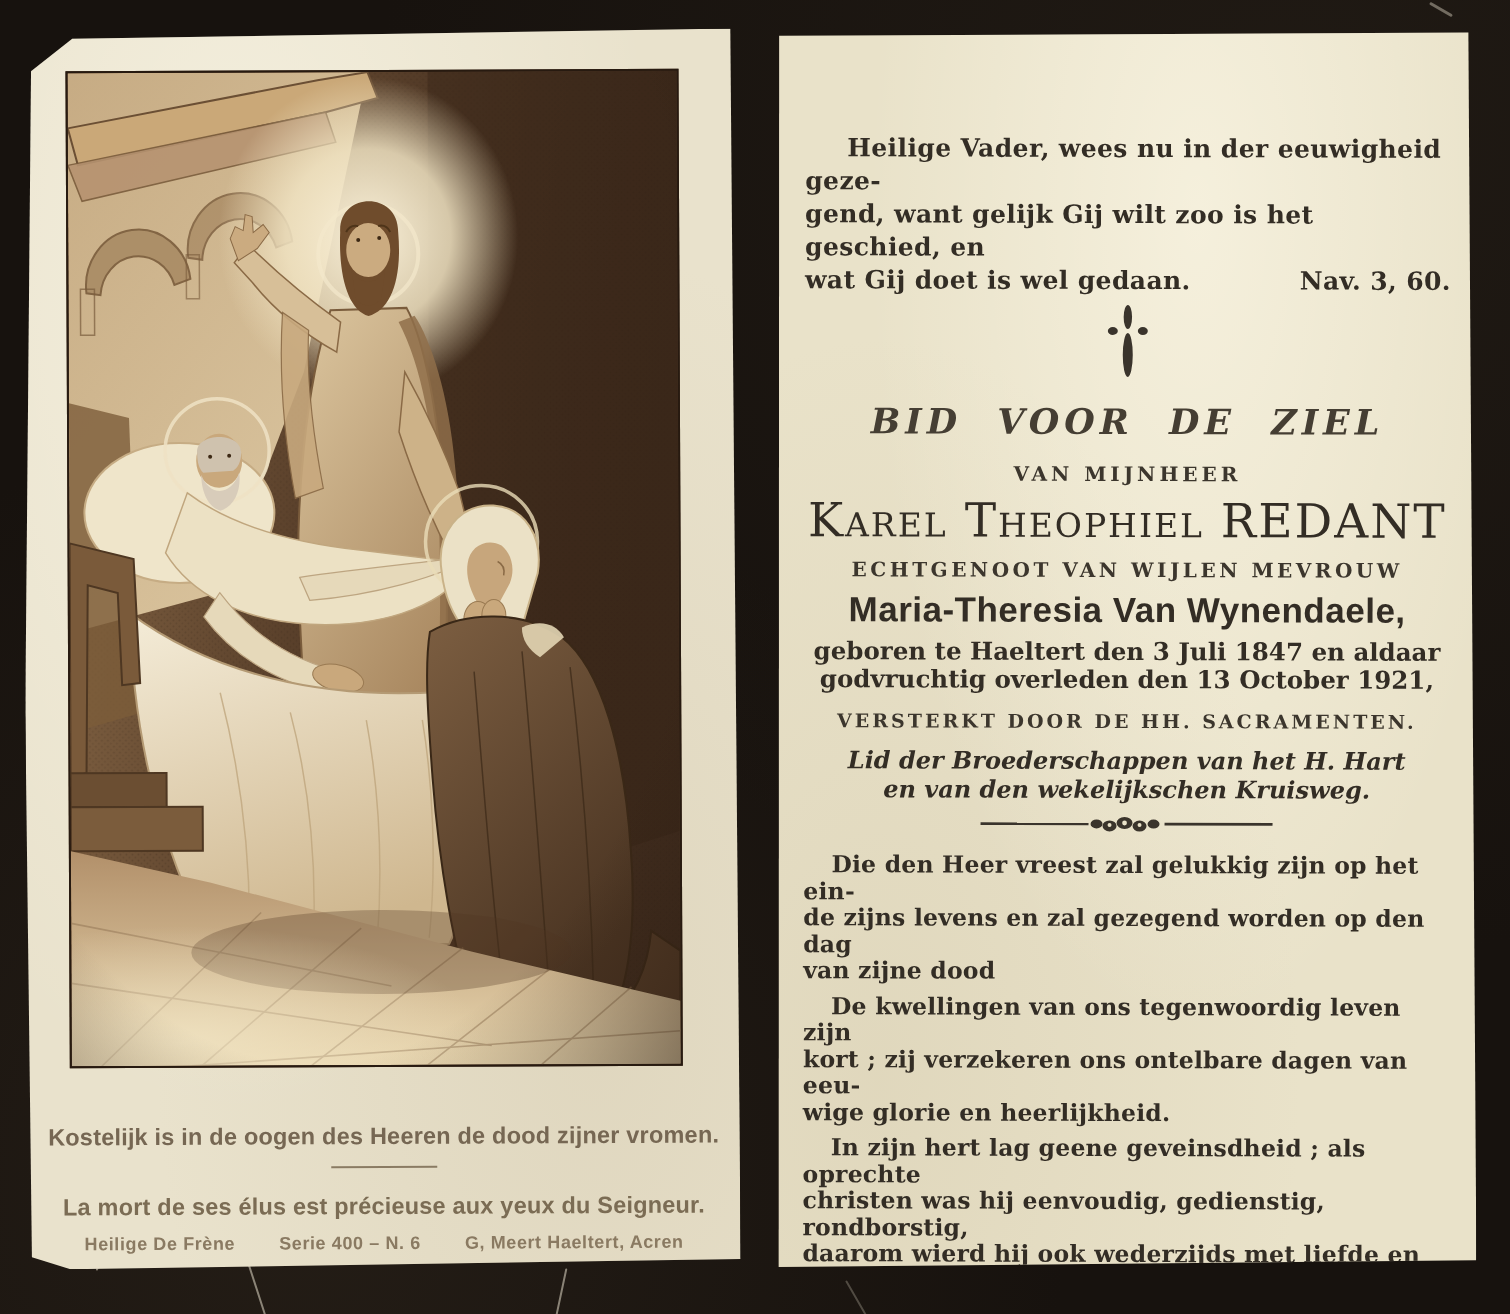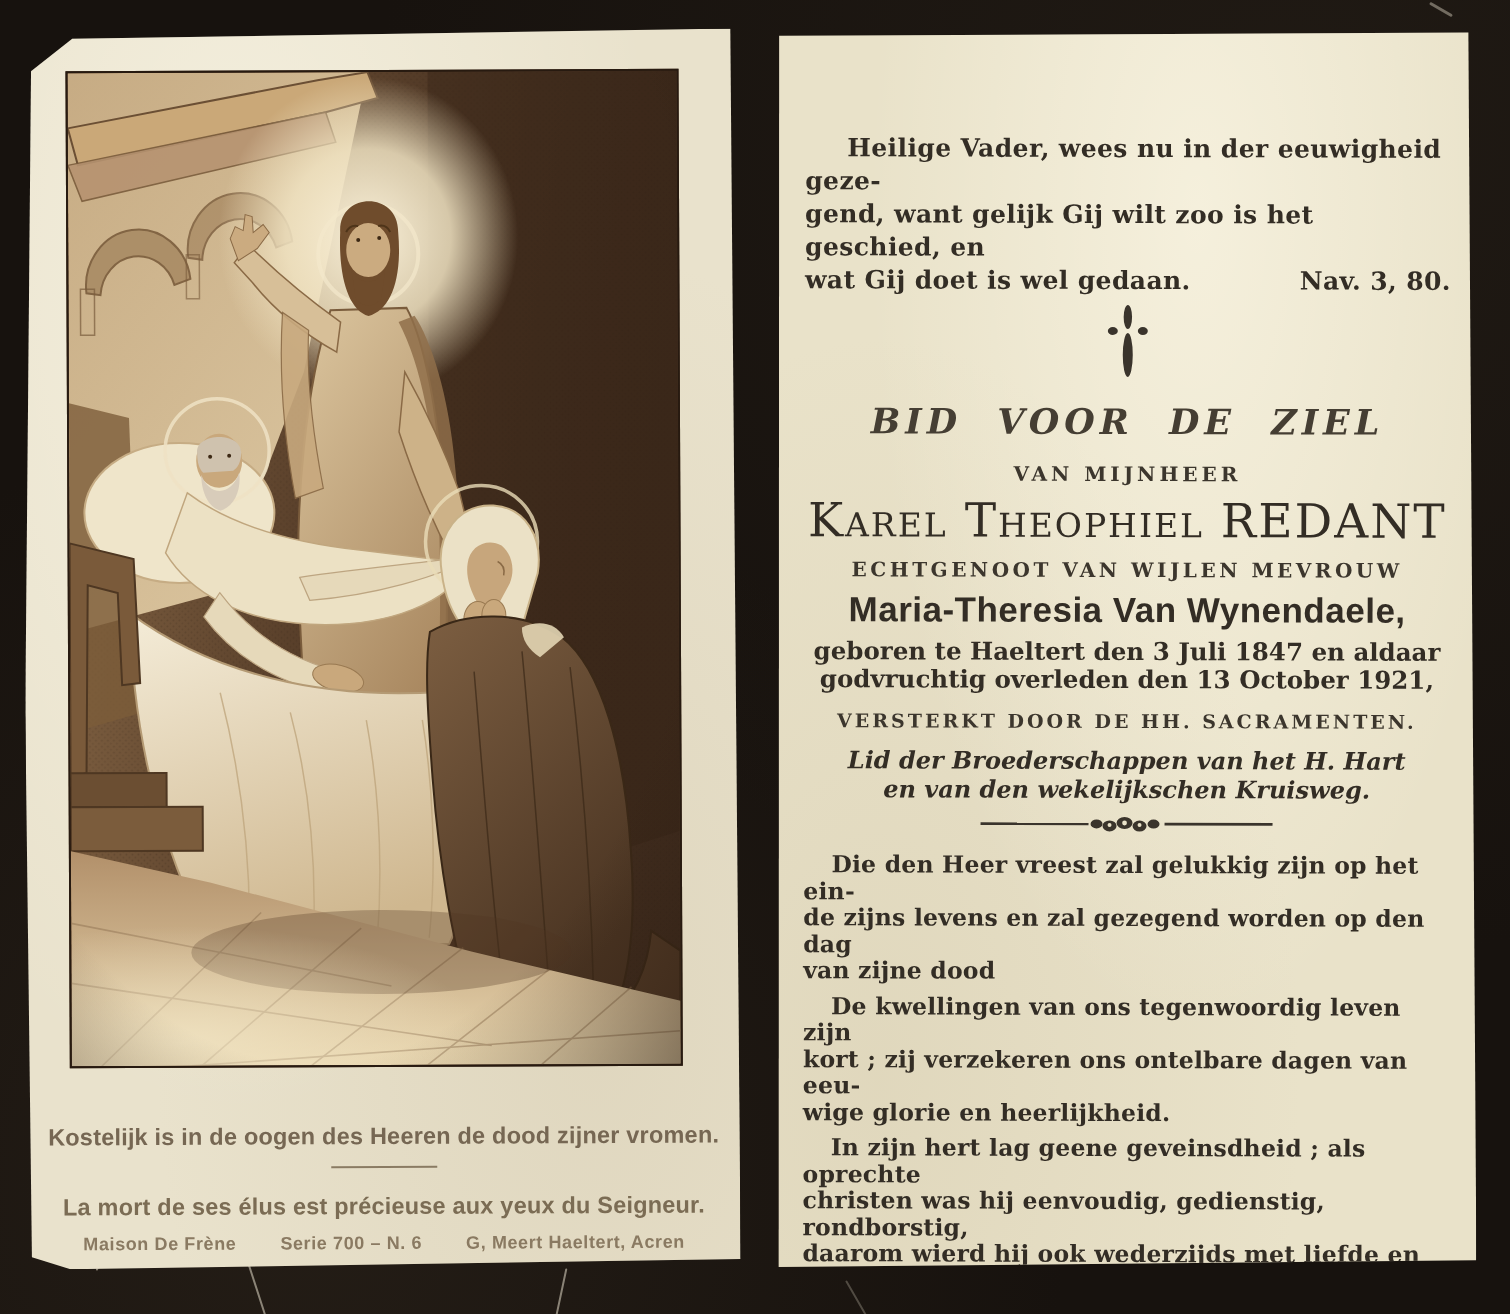--- a/index.html
+++ b/index.html
@@ -236,35 +236,35 @@
         </g>
 
         <rect width="609" height="993" fill="url(#vignG)"></rect>
       </svg>
     </div>
 
     <div id="caption-nl" class="left-captions">Kostelijk is in de oogen des Heeren de dood zijner vromen.</div>
     <div id="caption-rule"></div>
     <div id="caption-fr" class="left-captions">La mort de ses élus est précieuse aux yeux du Seigneur.</div>
     <div id="publisher-row">
-      <span>Maison De Frène</span>
-      <span>Serie 700 – N. 6</span>
+      <span>Heilige De Frène</span>
+      <span>Serie 400 – N. 6</span>
       <span>G, Meert Haeltert, Acren</span>
     </div>
   </div>
 
   <div id="right-card">
     <div class="rc-inner">
 
       <div id="prayer">
         <div class="lines">Heilige Vader, wees nu in der eeuwigheid geze-
 gend, want gelijk Gij wilt zoo is het geschied, en</div>
         <div class="split-line">
           <span>wat Gij doet is wel gedaan.</span>
-          <span>Nav. 3, 80.</span>
+          <span>Nav. 3, 60.</span>
         </div>
       </div>
 
       <div id="cross-row">
         <svg width="46" height="78" viewBox="0 0 46 78">
           <g fill="#3a342c">
             <ellipse cx="23" cy="14" rx="4.2" ry="12"></ellipse>
             <ellipse cx="23" cy="52" rx="5" ry="22"></ellipse>
             <ellipse cx="8" cy="28" rx="5" ry="4"></ellipse>
             <ellipse cx="38" cy="28" rx="5" ry="4"></ellipse>

